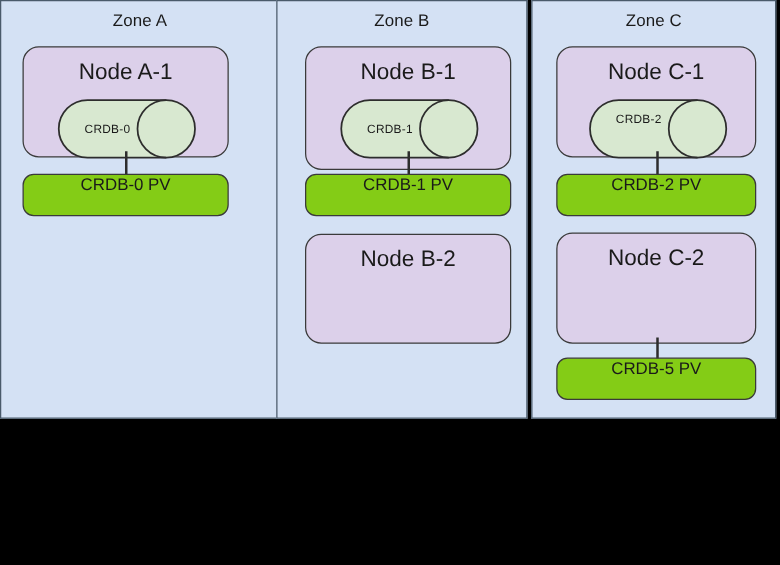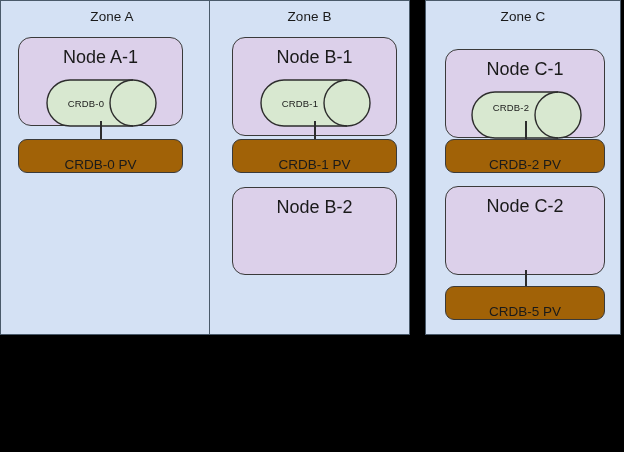--- a/index.html
+++ b/index.html
@@ -35,21 +35,21 @@
     left: 0;
     right: 0;
     top: 8px;
     text-align: center;
     font-size: 13.5px;
     color: #1a1a1a;
     letter-spacing: 0.1px;
   }
 
   #zone-a { left: 0px;   width: 224px; }
-  #zone-b { left: 209px; width: 201px; padding-left: 24px; }
+  #zone-b { left: 221px; width: 201px; padding-left: 24px; }
   #zone-c { left: 425px; width: 196px; }
 
   
   .node {
     position: absolute;
     background: #dcd0ea;
     border: 1px solid #3a3a3a;
     border-radius: 13px;
     box-sizing: border-box;
   }
@@ -59,26 +59,26 @@
     right: 0;
     top: 9px;
     text-align: center;
     font-size: 18px;
     color: #1a1a1a;
   }
 
   
   .pv {
     position: absolute;
-    background: #a16207;
+    background: #84cc16;
     border: 1px solid #3a3a3a;
     border-radius: 9px;
     box-sizing: border-box;
     display: flex;
-    align-items: flex-end;
+    align-items: flex-start;
     justify-content: center;
   }
   .pv-label {
     font-size: 13.5px;
     color: #1a1a1a;
   }
 
   
   .cyl {
     position: absolute;
@@ -158,21 +158,21 @@
     </div>
 
     <div class="node" style="left:22px; top:186px; width:165px; height:88px;">
       <div class="node-title">Node B-2</div>
     </div>
   </div>
 
   <div class="zone" id="zone-c">
     <div class="zone-title">Zone C</div>
 
-    <div class="node" style="left:19px; top:48px; width:160px; height:89px;">
+    <div class="node" style="left:19px; top:36px; width:160px; height:89px;">
       <div class="node-title">Node C-1</div>
 
       <div class="cyl" style="left:25px; top:41px; width:111px; height:32px;">
         <svg width="111" height="48" viewBox="0 0 111 48">
           <path d="M24,1 H87 A23,23 0 0 1 87,47 H24 A23,23 0 0 1 24,1 Z" fill="#d8e8d0" stroke="#2d2d2d" stroke-width="1.4"></path>
           <path d="M87,1 A23,23 0 0 0 87,47" fill="none" stroke="#2d2d2d" stroke-width="1.4"></path>
         </svg>
         <div class="cyl-label">CRDB-2</div>
       </div>
     </div>

